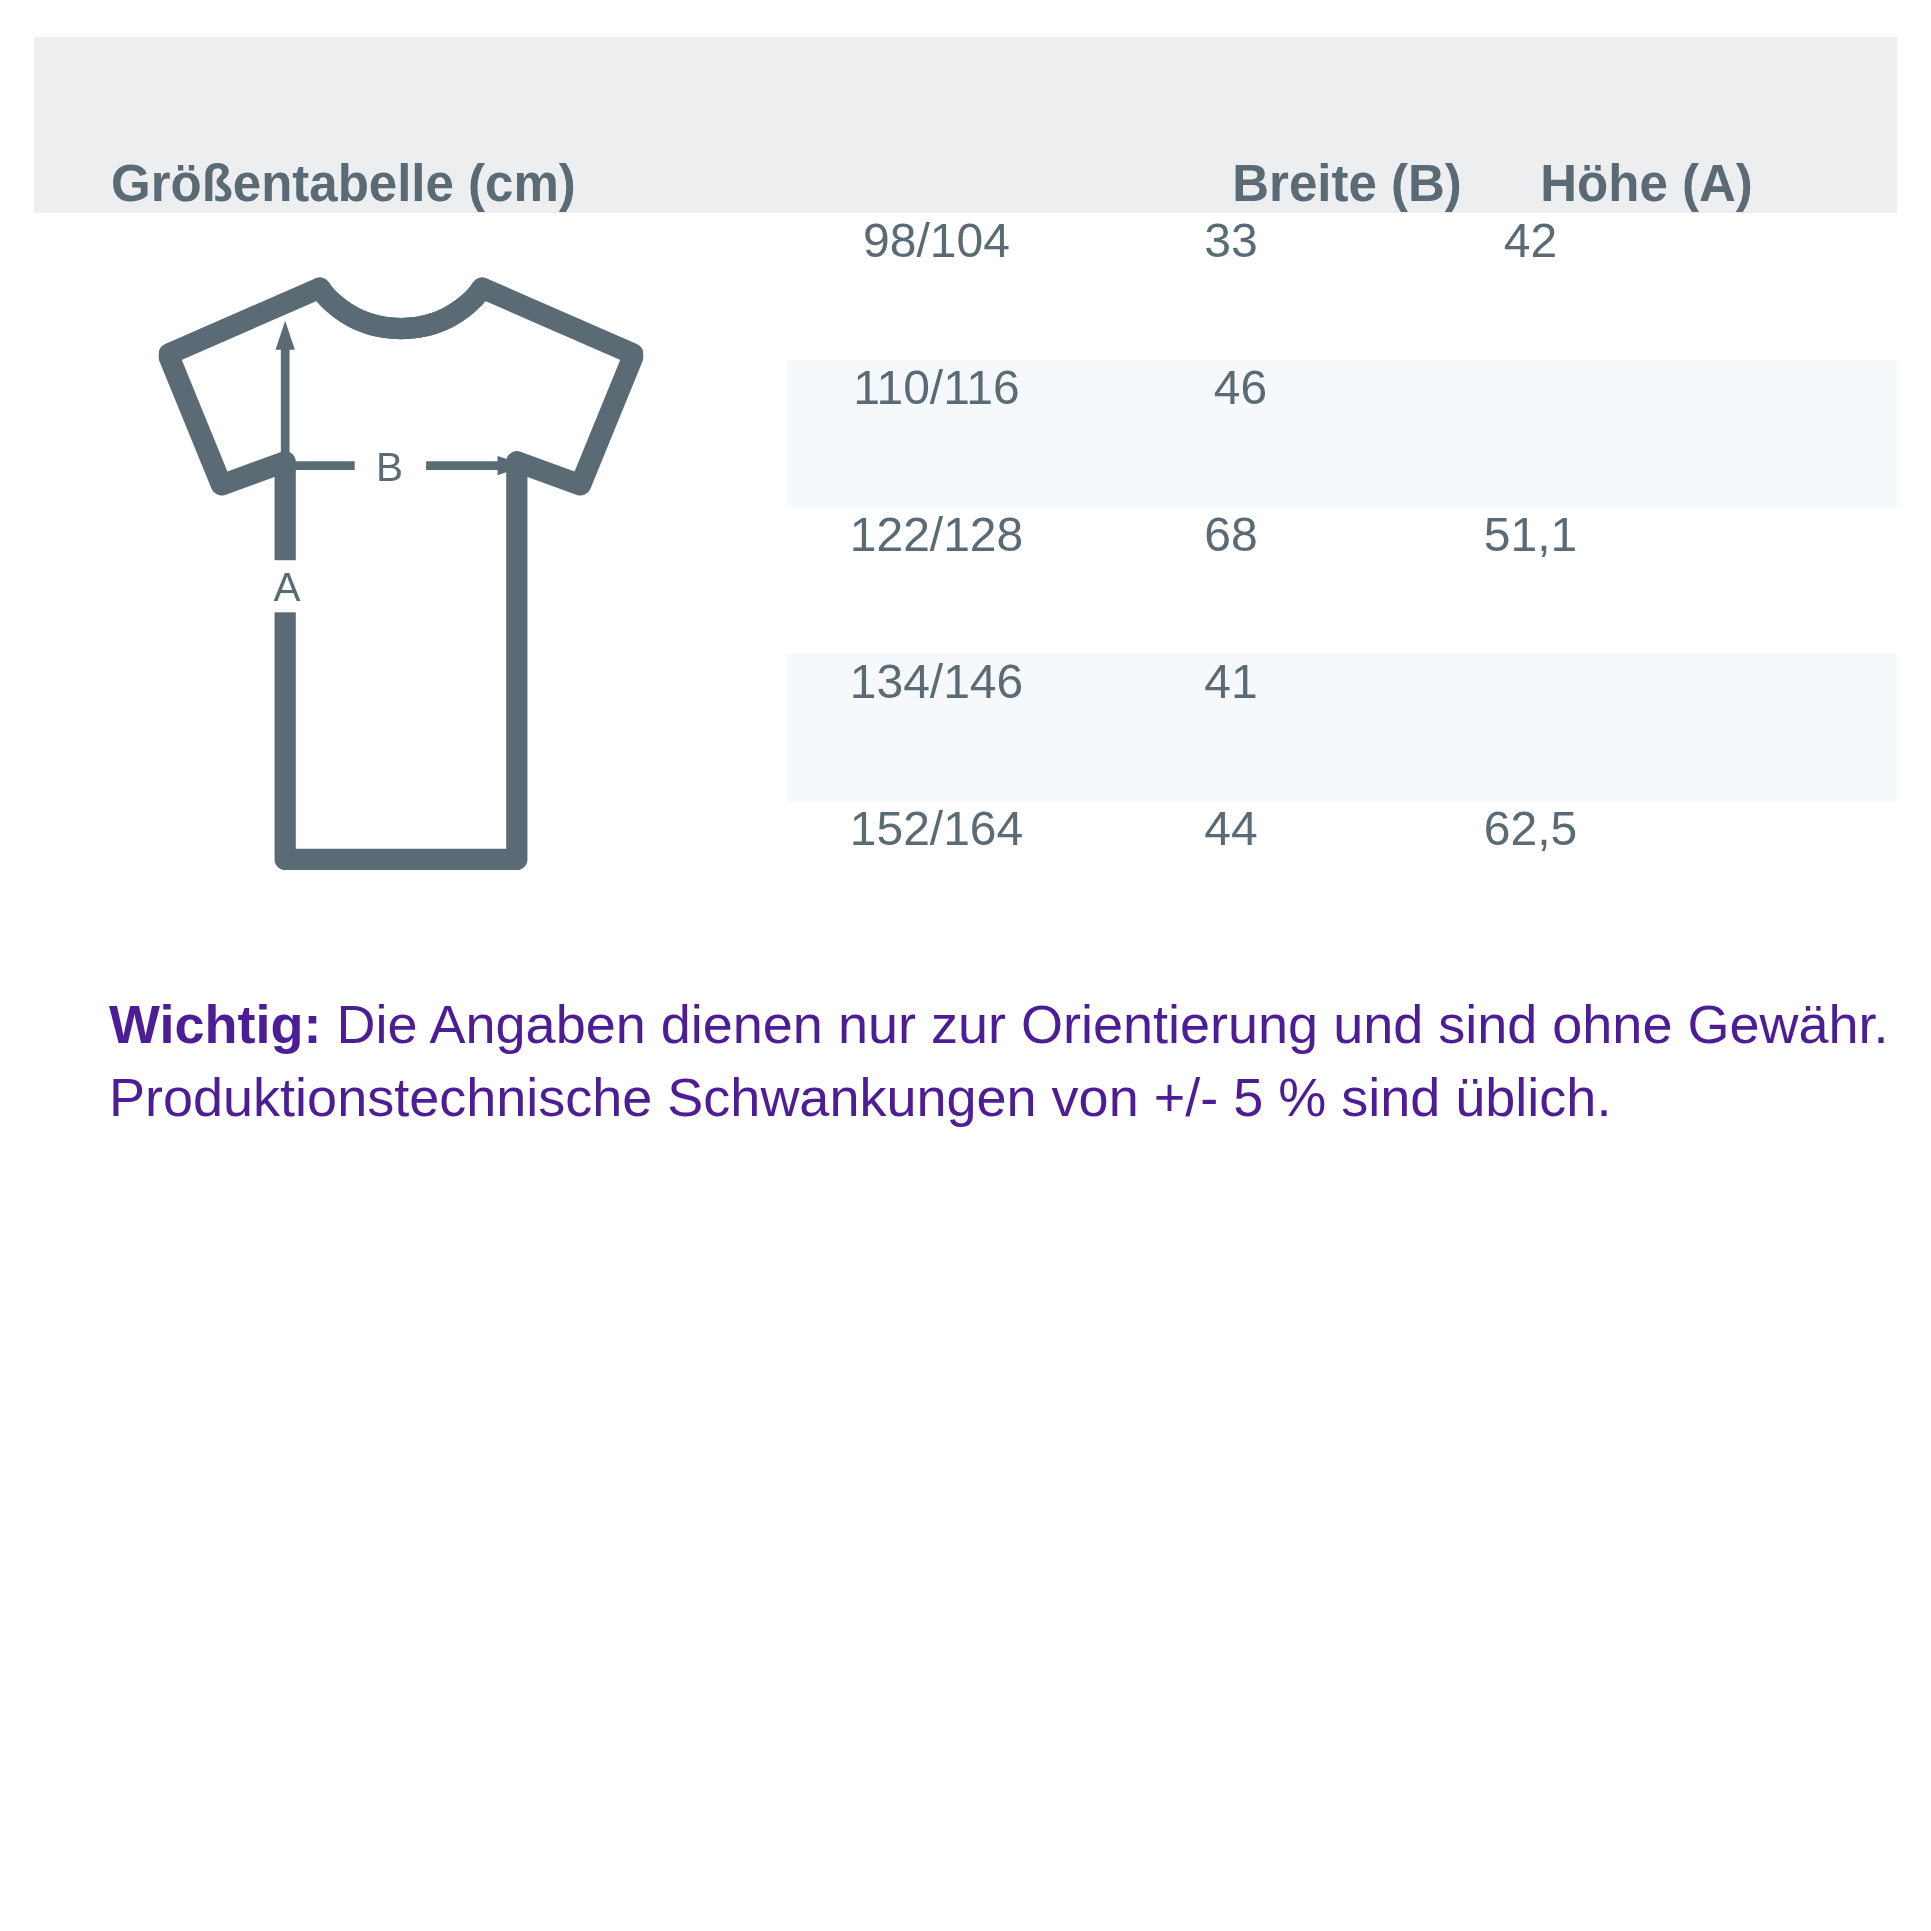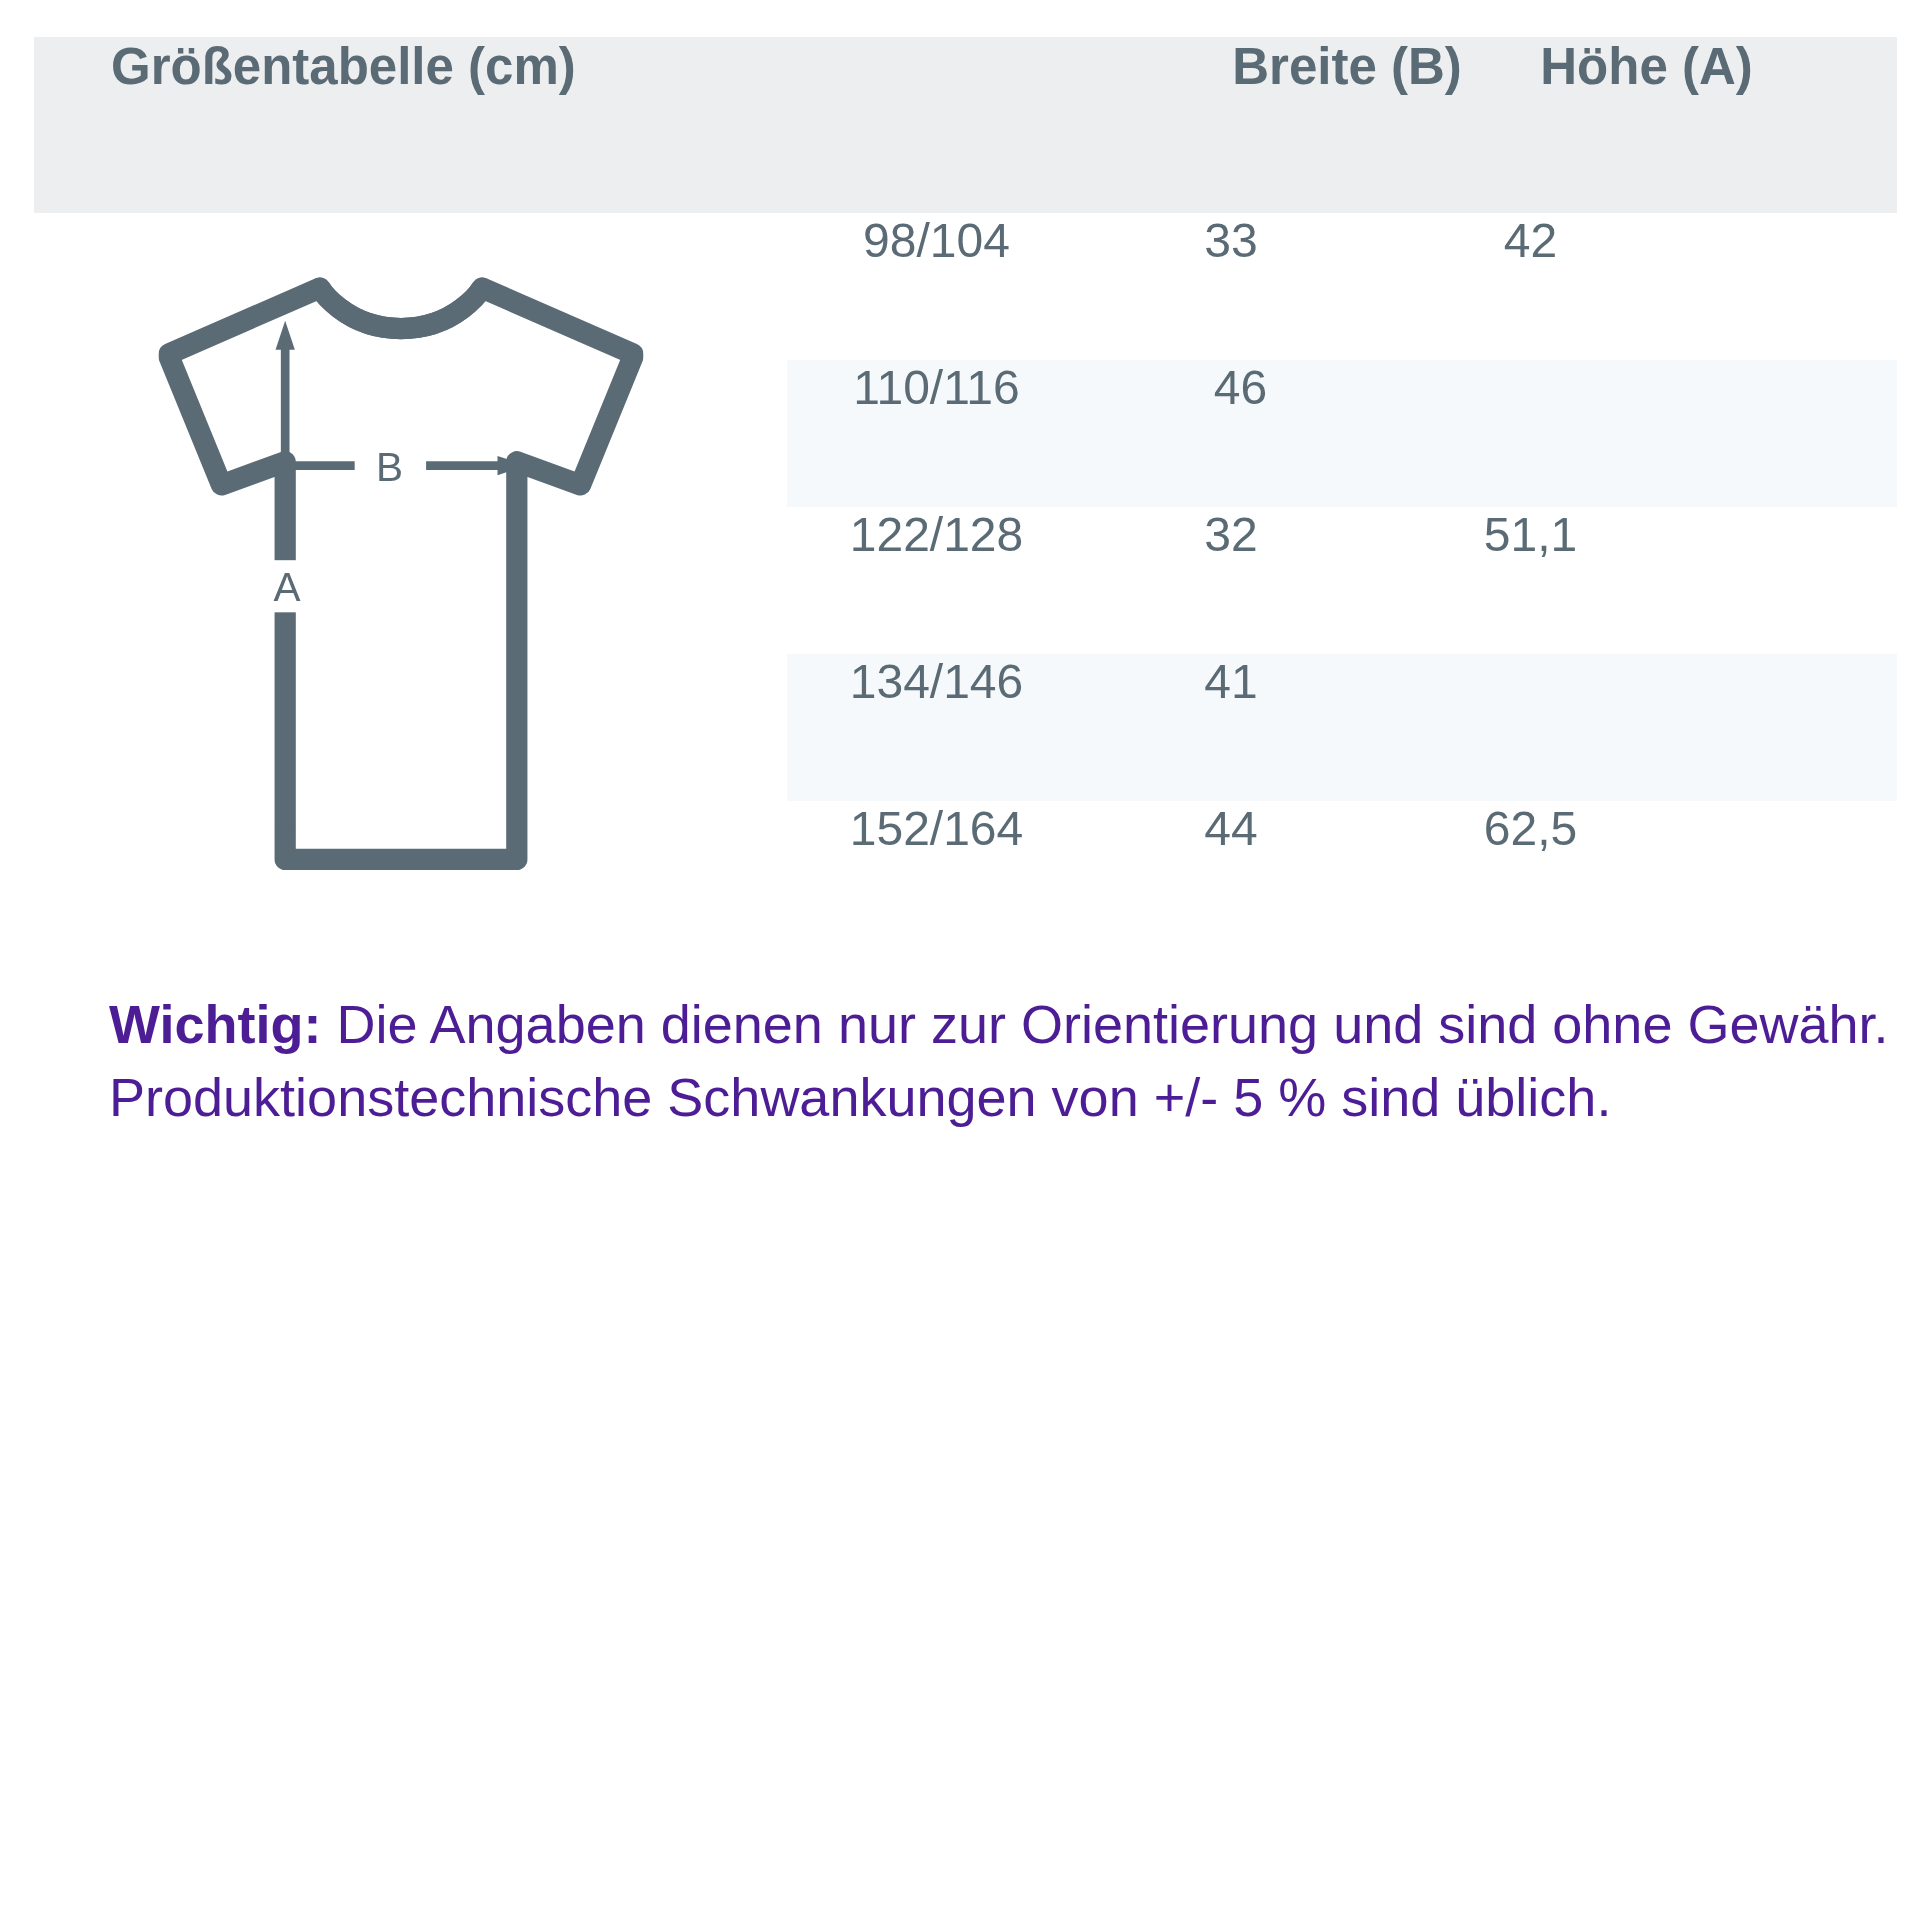--- a/index.html
+++ b/index.html
@@ -25,21 +25,21 @@
   .size-chart {
     position: absolute;
     left: 34px;
     top: 37px;
     width: 1863px;
   }
 
   
   .chart-header {
     display: flex;
-    align-items: flex-start;
+    align-items: flex-end;
     background: #eceef0;
     height: 176px;
     box-sizing: border-box;
     padding: 0 0 0 77px;
   }
   .chart-title {
     font-size: 51px;
     font-weight: bold;
     color: #5a6b75;
     flex: 0 0 auto;
@@ -153,21 +153,21 @@
           <div class="cell c-height">42</div>
         </div>
 
         <div class="trow alt">
           <div class="cell c-size">110/116</div>
           <div class="cell c-height">46</div>
         </div>
 
         <div class="trow">
           <div class="cell c-size">122/128</div>
-          <div class="cell c-width">32</div>
+          <div class="cell c-width">68</div>
           <div class="cell c-height">51,1</div>
         </div>
 
         <div class="trow alt">
           <div class="cell c-size">134/146</div>
           <div class="cell c-width">41</div>
         </div>
 
         <div class="trow">
           <div class="cell c-size">152/164</div>

